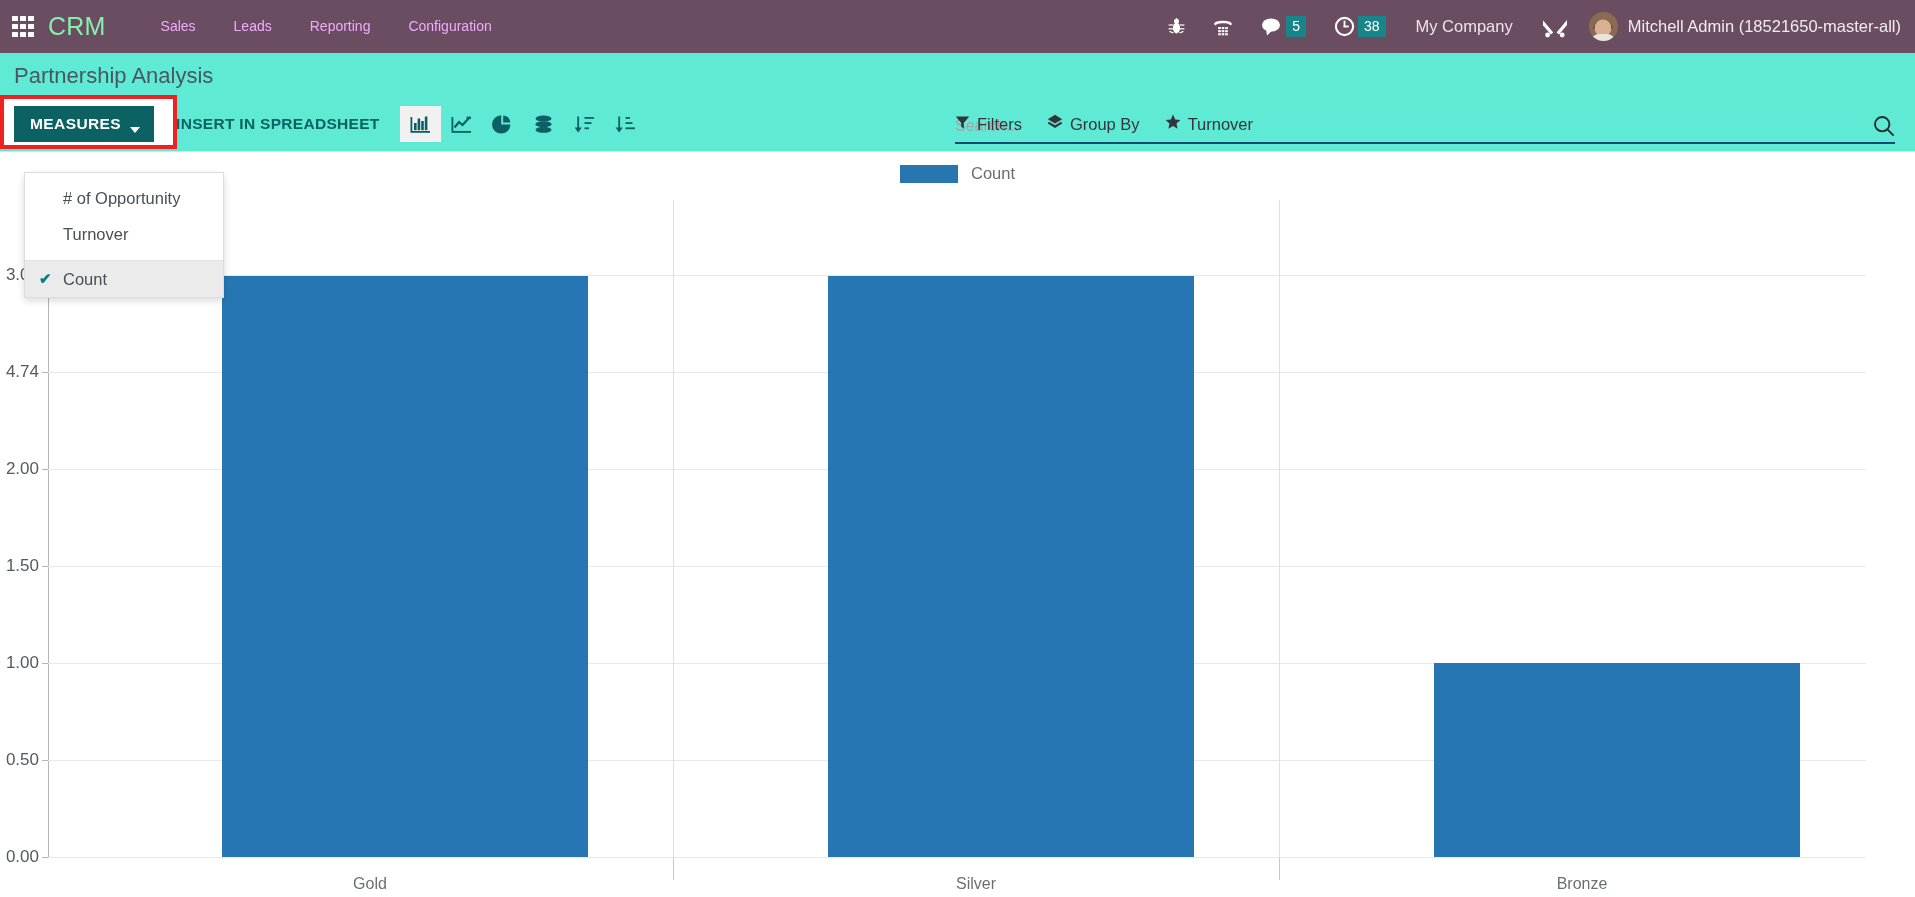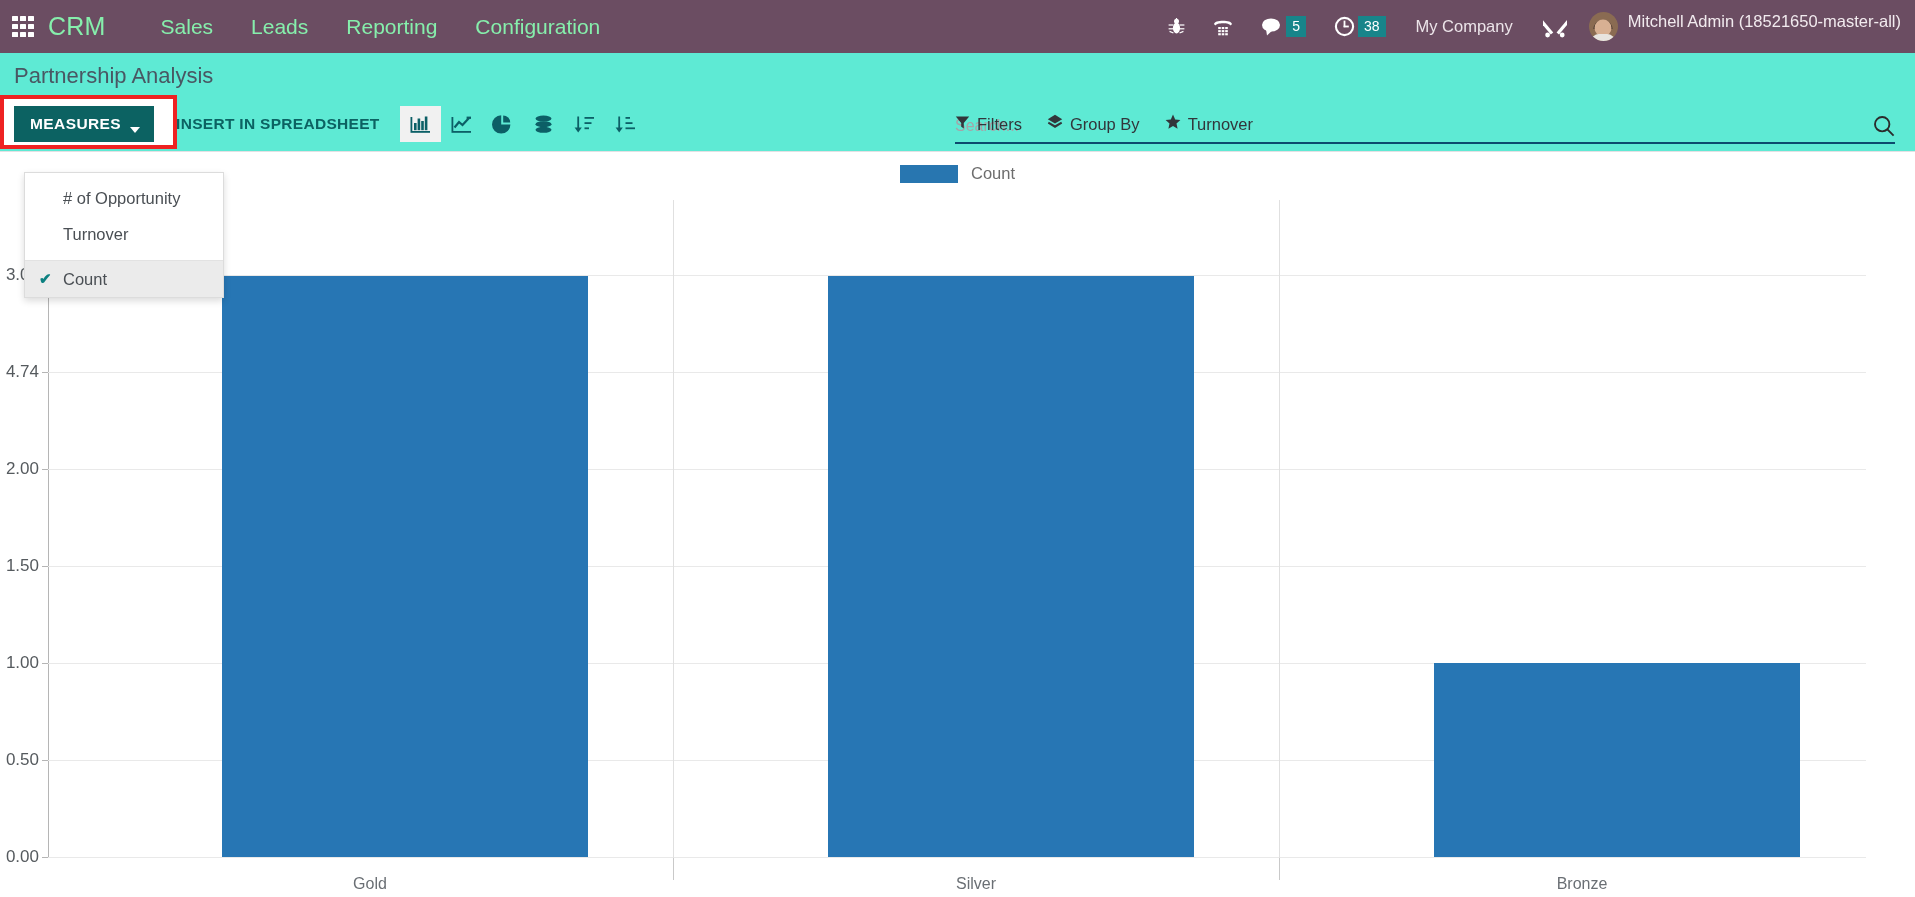--- a/index.html
+++ b/index.html
@@ -23,21 +23,21 @@
     grid-template-rows: repeat(3, 1fr);
     gap: 2.5px; margin-left: 12px; margin-right: 14px;
     cursor: pointer;
   }
   .apps-grid i { background: #ffffff; display: block; border-radius: 0.5px; }
   .brand {
     font-size: 25px; color: #86efac; letter-spacing: .2px;
     margin-right: 36px; cursor: pointer; font-weight: 400;
   }
   .nav-item {
-    font-size: 21px; color: #86efac; padding: 0 19px;
+    font-size: 14px; color: #f0abfc; padding: 0 19px;
     line-height: 53px; cursor: pointer; white-space: nowrap;
   }
   .nav-right {
     margin-left: auto; display: flex; align-items: center;
     height: 100%; padding-right: 14px;
   }
   .nav-icon {
     display: flex; align-items: center; justify-content: center;
     padding: 0 14px; height: 100%; cursor: pointer; position: relative;
   }
@@ -46,21 +46,21 @@
     background: #17858a; color: #fff; font-size: 14px;
     line-height: 18px; padding: 1px 6px 2px; margin-left: 3px;
     display: inline-block; font-weight: 400;
   }
   .icon-with-badge { display: flex; align-items: center; }
   .company-name {
     font-size: 16.5px; color: #ece4e9; padding: 0 16px; cursor: pointer;
     white-space: nowrap;
   }
   .user-block {
-    display: flex; padding-left: 8px;
+    display: flex; align-items: center; padding-left: 8px;
     cursor: pointer; white-space: nowrap;
   }
   .avatar {
     width: 29px; height: 29px; border-radius: 50%;
     margin-right: 10px; overflow: hidden; flex: none;
     background: #8a6b52; position: relative;
   }
   .avatar .face {
     position: absolute; left: 50%; top: 54%;
     transform: translate(-50%,-50%);

